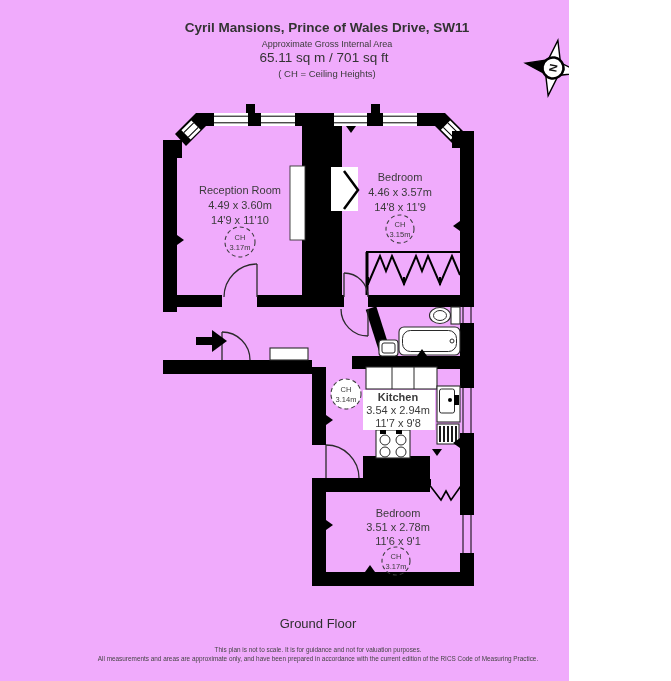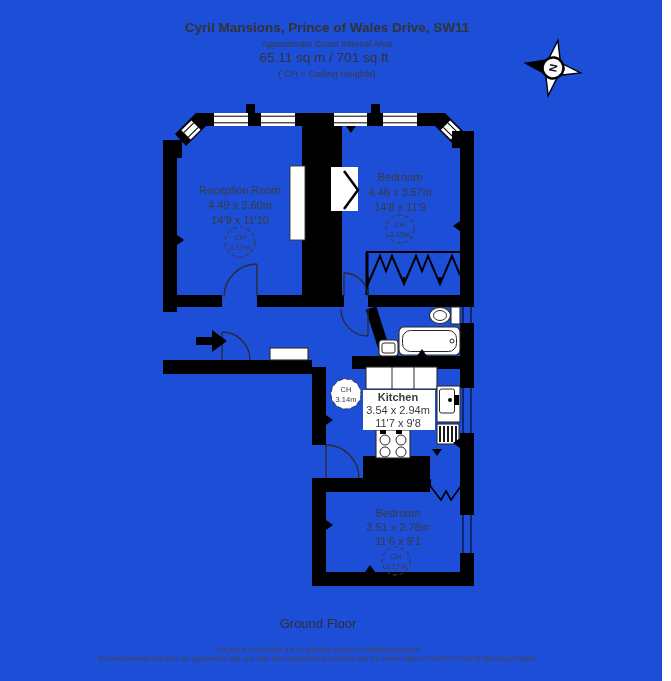--- a/index.html
+++ b/index.html
@@ -1,16 +1,16 @@
 <!DOCTYPE html>
 <html><head>
 <meta charset="utf-8">
 <style>
   html,body{margin:0;padding:0;background:#fff;}
-  .page{position:relative;width:662px;height:681px;background:#1d4ed8;overflow:hidden;}
+  .page{position:relative;width:569px;height:681px;background:#f0abfc;overflow:hidden;}
   svg{display:block;}
   text{font-family:"Liberation Sans",sans-serif;}
   .t-title{font-size:13.5px;font-weight:bold;fill:#333;text-anchor:middle;}
   .t-sub{font-size:9px;fill:#3b3b3b;text-anchor:middle;}
   .t-area{font-size:13.5px;fill:#333;text-anchor:middle;}
   .t-note{font-size:9.5px;fill:#3b3b3b;text-anchor:middle;}
   .t-room{font-size:11px;fill:#3b3b3b;text-anchor:middle;}
   .t-ch{font-size:7.5px;fill:#3b3b3b;text-anchor:middle;}
   .t-floor{font-size:13px;fill:#2e2e2e;text-anchor:middle;}
   .t-foot{font-size:6.4px;fill:#454545;text-anchor:middle;}

